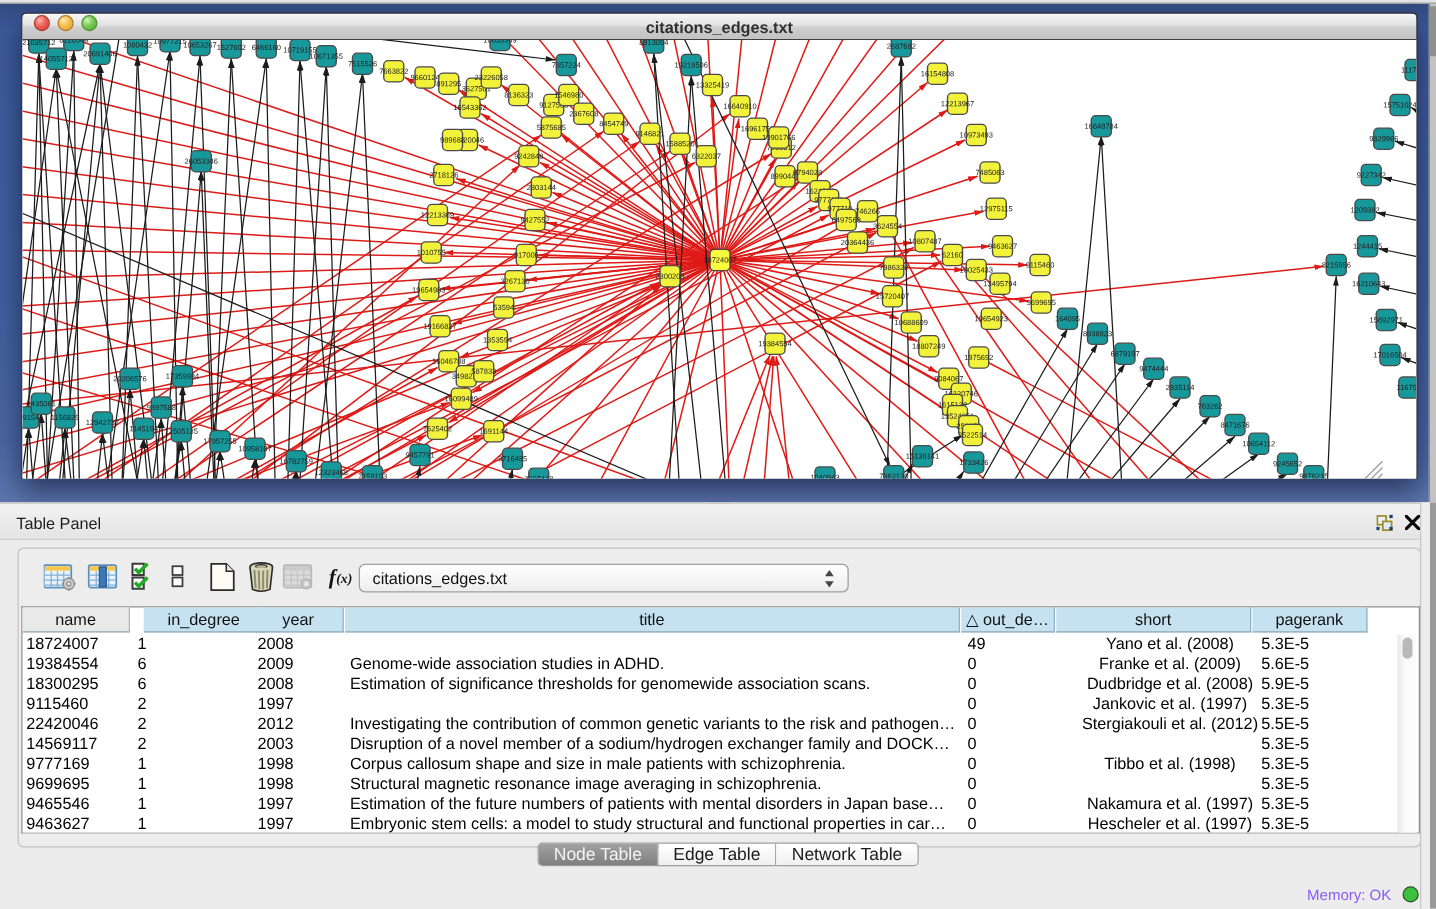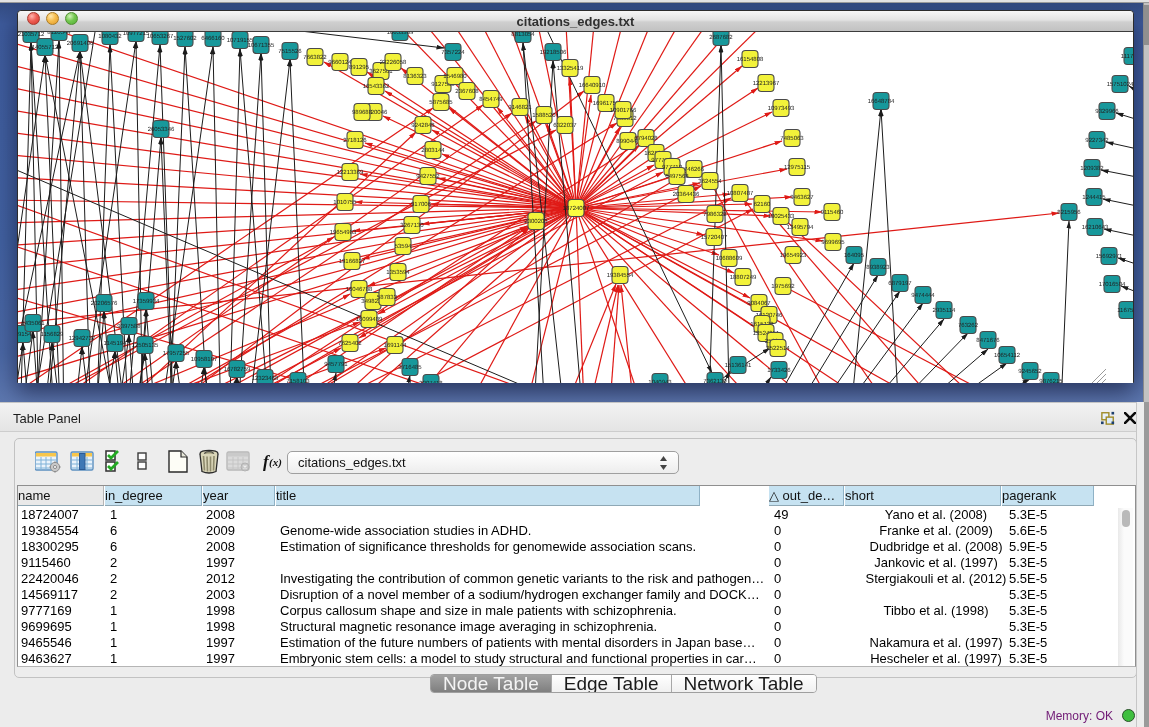--- a/index.html
+++ b/index.html
@@ -11,35 +11,35 @@
 #content{position:absolute;left:0;top:21px;width:1115px;height:351px;background:#fff;overflow:hidden}
 #rail1{position:absolute;right:0;top:3px;width:6px;height:399px;background:#c2c2c2;border-left:1px solid #8a8a8a}
 #rail1 .thumb{position:absolute;left:0;top:2px;width:6px;height:40px;background:#8f8f8f}
 #panel{position:absolute;left:0;top:402px;width:1149px;height:325px;background:#ececec}
 #phead{position:absolute;left:0;top:0;width:1149px;height:30px;background:linear-gradient(180deg,#f2f2f2,#e4e4e4);border-top:1px solid #c5c5c5;border-bottom:1px solid #cdcdcd}
 #phead .t{position:absolute;left:13px;top:8px;font-size:13px;color:#1d1d1d}
 #pbox{position:absolute;left:14px;top:36px;width:1123px;height:240px;background:#ededed;border:1px solid #c2c2c2;border-radius:5px}
 #cmb{position:absolute;left:272px;top:12px;width:392px;height:23px;background:linear-gradient(180deg,#ffffff,#ededed);border:1px solid #9f9f9f;border-radius:5px;font-size:13px;color:#111;line-height:21px;padding-left:10px}
 #tbl{position:absolute;left:2px;top:46px;width:1119px;height:182px;background:#fff;border:1px solid #8f8f8f;border-bottom:1px solid #b5b5b5}
 .hr{position:absolute;left:0;top:0;height:20px;width:100%;font-size:13px;color:#111}
-.hc{position:absolute;top:0;height:20px;background:#c6e2f1;border-right:1px solid #8fb2c6;border-bottom:1px solid #8fa8b5;line-height:20px}
+.hc{position:absolute;top:0;height:20px;background:#c6e2f1;border-right:1px solid #8fb2c6;border-bottom:1px solid #8fa8b5;text-align:center;line-height:20px}
 .rows{position:absolute;left:0;top:21px;width:1117px;height:160px;overflow:hidden;font-size:13px;color:#000}
 .tr{position:relative;height:16px;line-height:16px;white-space:nowrap}
 .tr div{position:absolute;top:0;height:16px;overflow:hidden}
 .c0{left:3px;width:82px} .c1{left:92px;width:94px} .c2{left:188px;width:70px}
 .c3{left:262px;width:488px} .c4{left:756px;width:72px}
 .c5{left:752px;width:332px;text-align:center} .c6{left:991px;width:80px}
 #vsb{position:absolute;right:2px;top:22px;width:15px;height:158px;background:linear-gradient(90deg,#e9e9e9,#fbfbfb 40%,#fbfbfb)}
 #vsb .th{position:absolute;left:3.5px;top:2px;width:8px;height:17px;background:#b9b9b9;border-radius:4px}
-#tabs{position:absolute;left:430px;top:272px;height:19px;display:flex;border:1px solid #9f9f9f;border-radius:4px;overflow:hidden;font-size:19px;line-height:17px}
+#tabs{position:absolute;left:430px;top:272px;height:19px;display:flex;border:1px solid #9f9f9f;border-radius:4px;overflow:hidden;font-size:14px;line-height:17px}
 #tabs div{padding:0 12px;background:linear-gradient(180deg,#ffffff,#f0f0f0);color:#1a1a1a;border-right:1px solid #a8a8a8}
 #tabs div.sel{background:linear-gradient(180deg,#a2a2a2,#7f7f7f);color:#f4f4f4}
 #tabs div:last-child{border-right:none}
 #status{position:absolute;left:0;top:298px;width:1149px;height:27px}
-#mem{position:absolute;right:36px;top:9px;font-size:12px;color:#701a75}
+#mem{position:absolute;right:36px;top:9px;font-size:12px;color:#8b5cf6}
 #dot{position:absolute;right:14px;top:9px;width:13px;height:13px;border-radius:50%;background:#3fbf3f;border:1.5px solid #2a512a}
 #rail2{position:absolute;right:0;top:0;width:13px;height:325px;background:#ededed;border-left:1px solid #c6c6c6}
 #rail2 .edge{position:absolute;right:0;top:0;width:5px;height:325px;background:#9a9a9a}
 .icon{position:absolute;top:10px}
 </style></head><body>
 <div id="desk">
   <div id="win">
     <div id="tbar">
       <div class="tl" style="left:9px;background:radial-gradient(circle at 35% 30%,#ffb5ad,#ee5f55 45%,#d1352b);border:1px solid #a83b30"></div>
       <div class="tl" style="left:28px;background:radial-gradient(circle at 35% 30%,#ffe9b0,#f6bd4e 45%,#e09a2a);border:1px solid #ab7b25"></div>
@@ -645,23 +645,23 @@
 </svg>
     <div id="cmb">citations_edges.txt
       <svg width="9" height="14" viewBox="0 0 9 14" style="position:absolute;right:10px;top:4px">
           <path d="M4.5,0 L8,5 L1,5 z" fill="#444"></path>
           <path d="M4.5,14 L8,9 L1,9 z" fill="#444"></path>
         </svg>
     </div>
     <div id="tbl">
       <div class="hr">
         <div class="hc" style="left:0;width:86px;background:#e9e9e9;border-right:1px solid #b5b5b5">name</div>
-        <div class="hc" style="left:87px;width:97px">in_degree</div>
+        <div class="hc" style="left:97px;width:97px">in_degree</div>
         <div class="hc" style="left:185px;width:72px">year</div>
-        <div class="hc" style="left:258px;width:424px">title</div>
+        <div class="hc" style="left:258px;width:492px">title</div>
         <div class="hc" style="left:751px;width:75px">△ out_de…</div>
         <div class="hc" style="left:827px;width:156px">short</div>
         <div class="hc" style="left:984px;width:92px">pagerank</div>
       </div>
       <div class="rows">
           <div class="tr">
             <div class="c0">18724007</div>
             <div class="c1">1</div>
             <div class="c2">2008</div>
             <div class="c4">49</div>

